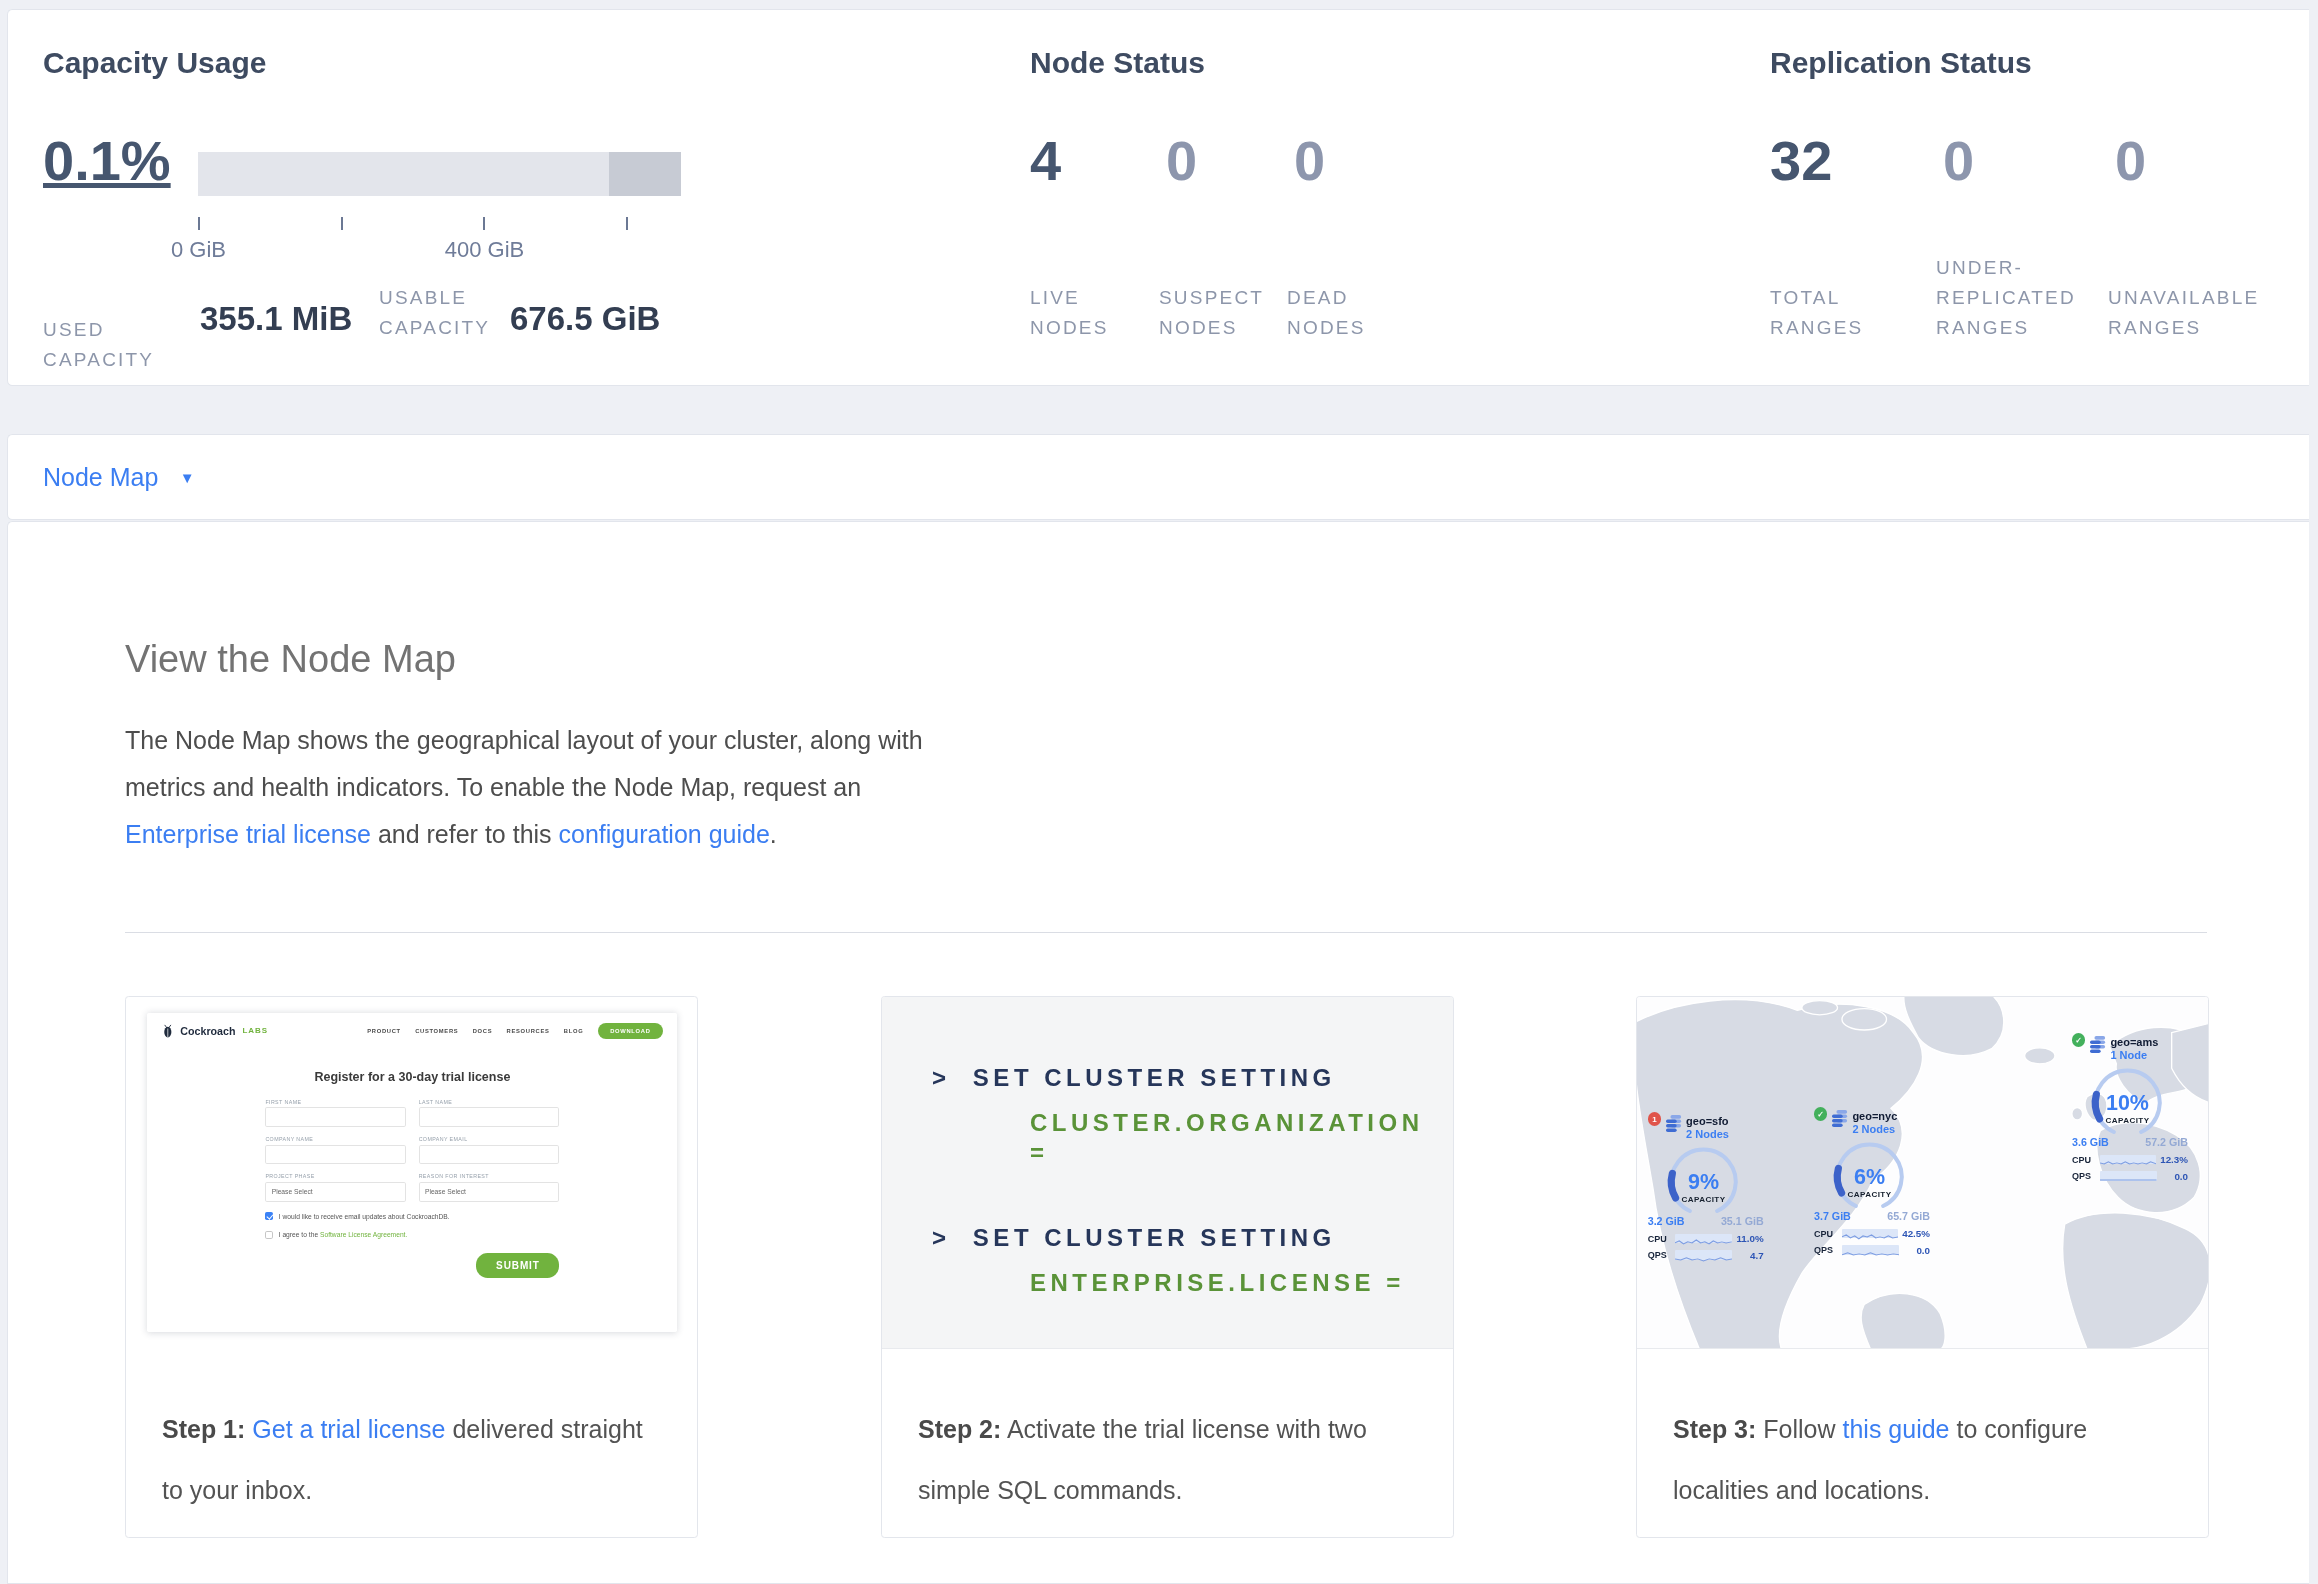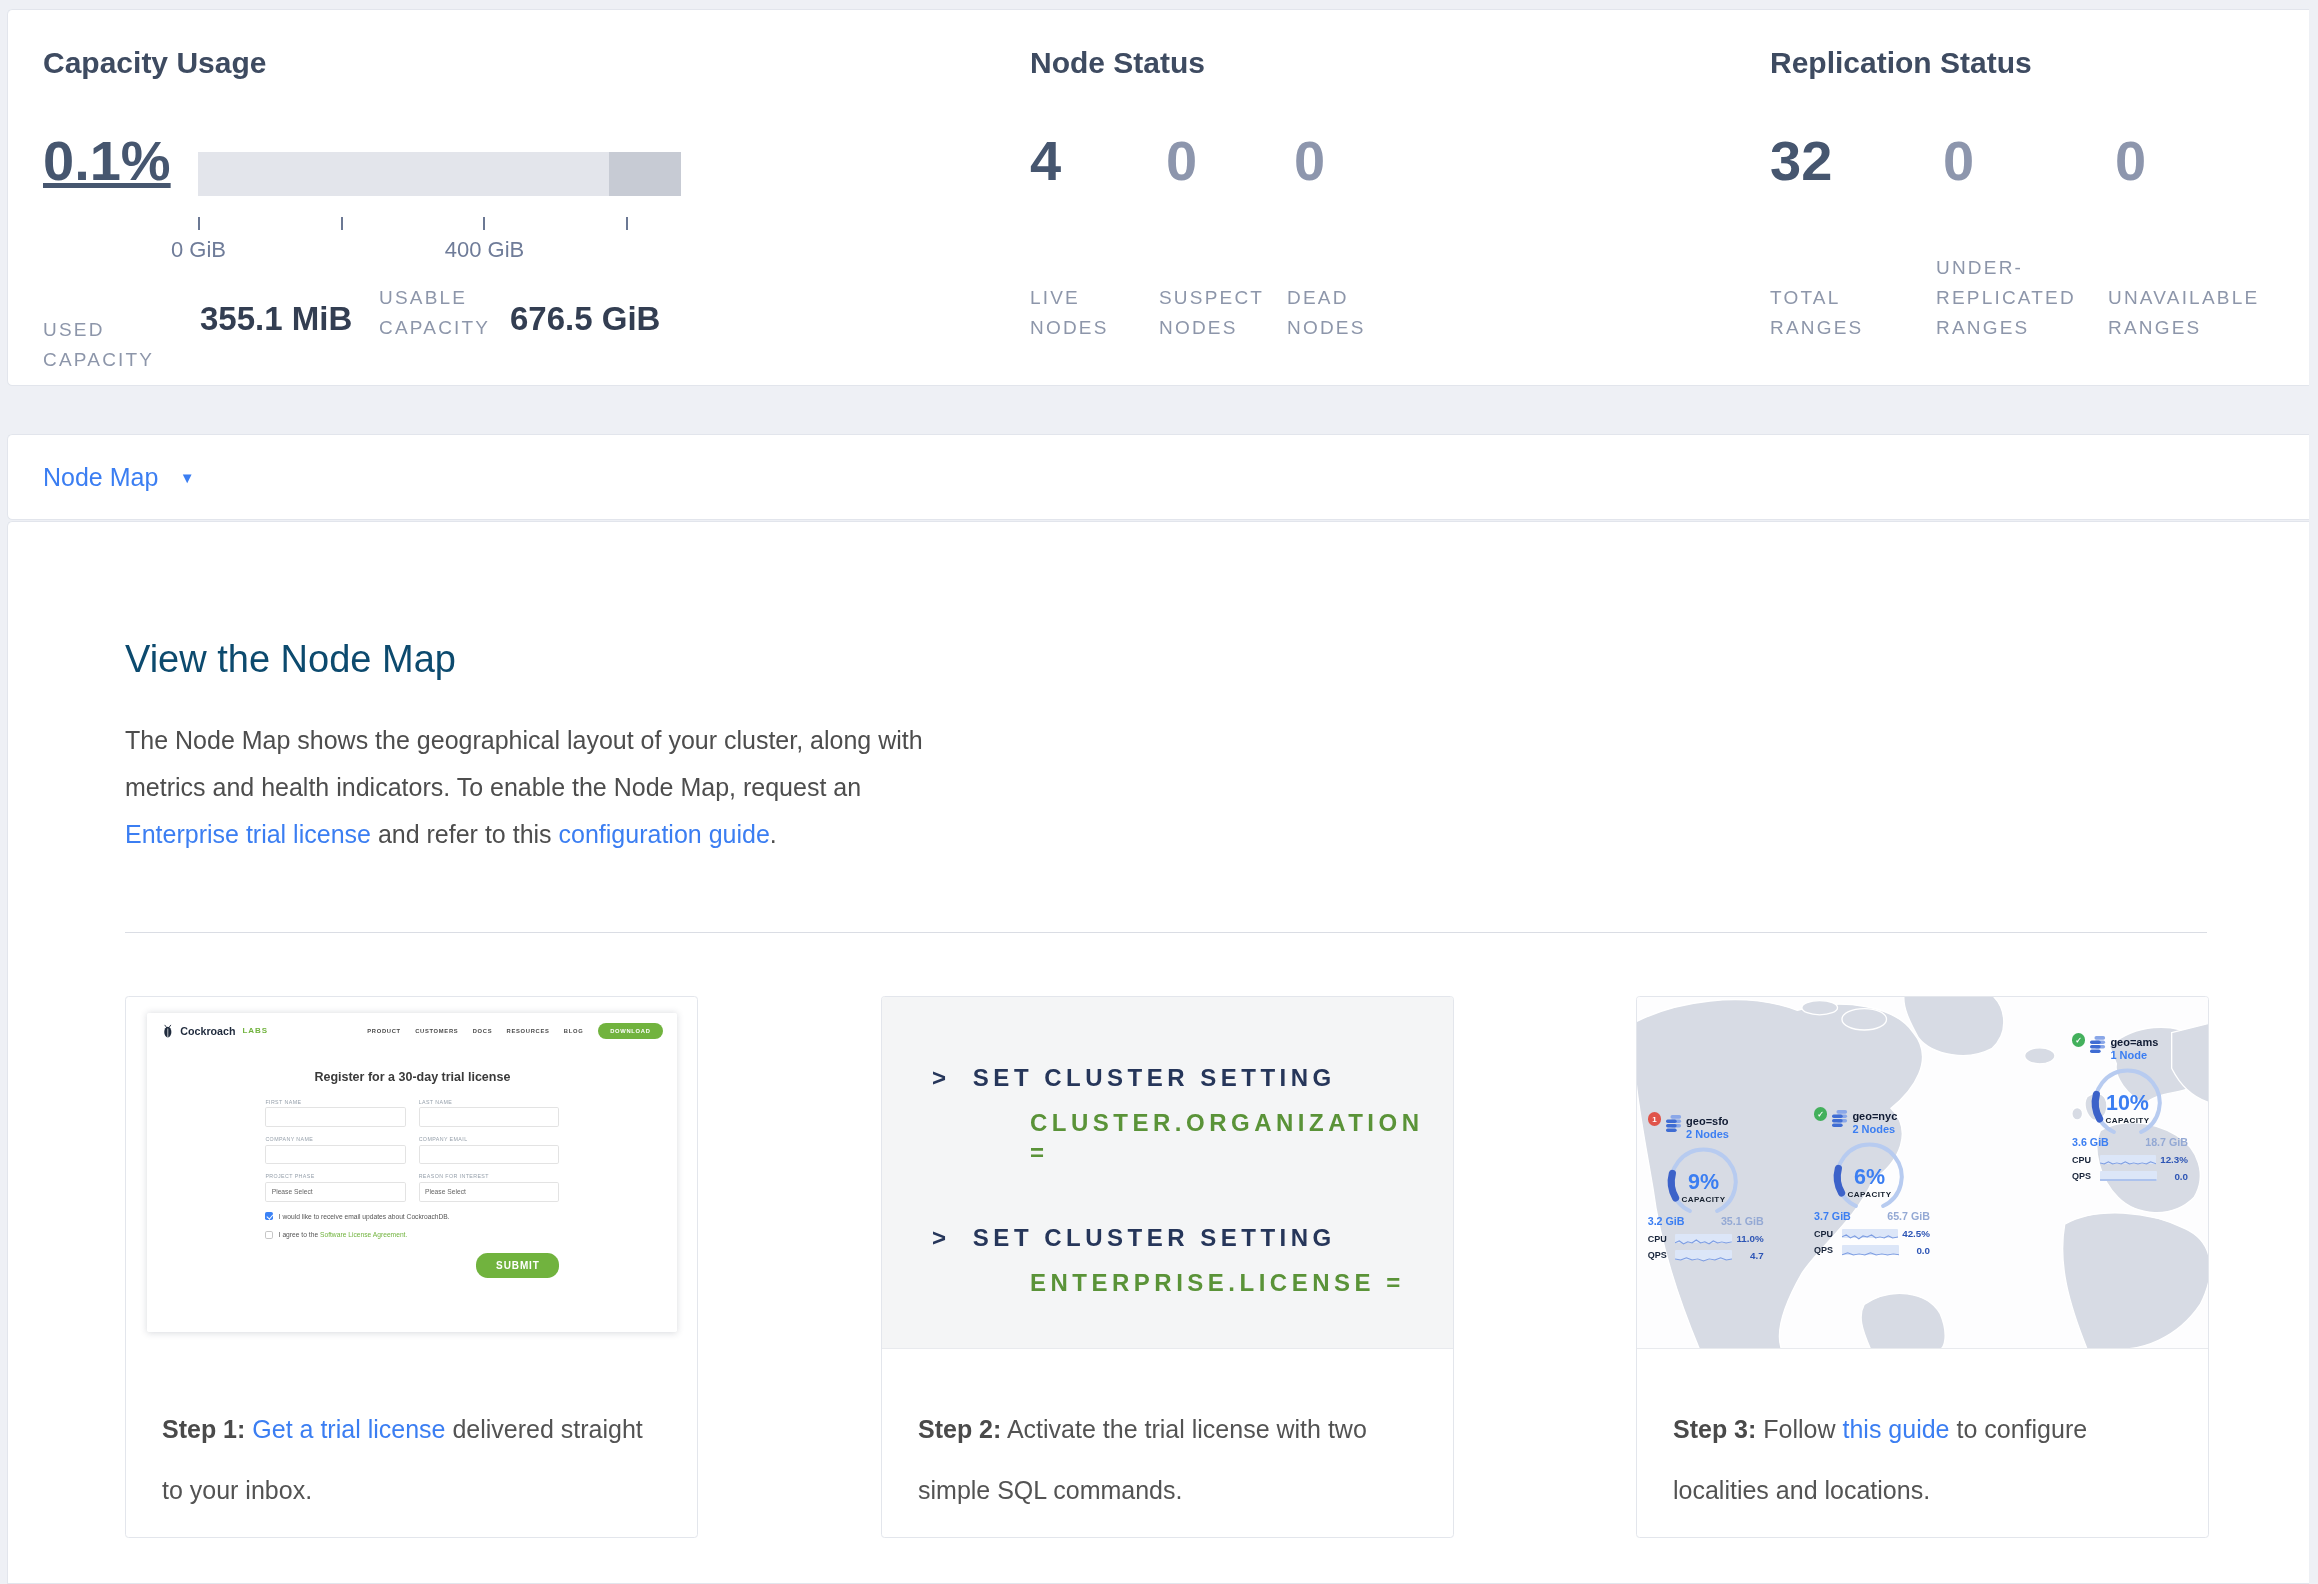--- a/index.html
+++ b/index.html
@@ -23,21 +23,21 @@
   .tick-label { position:absolute; top:237px; width:143px; text-align:center; font-size:22px; color:#6f7c99; }
   .stat-label { position:absolute; font-size:19px; letter-spacing:2.2px; color:#8d96aa; line-height:30px; }
   .stat-value { position:absolute; font-size:33px; font-weight:700; color:#333e52; line-height:1.1; }
 
   
   .nodemap-toggle { position:absolute; left:43px; top:434px; height:86px; display:flex; align-items:center; gap:21.4px; cursor:pointer; }
   .nodemap-label { font-size:25px; color:#3b7ef2; }
   .caret { font-size:15px; color:#3b7ef2; }
 
   
-  .heading { position:absolute; left:125px; top:638px; font-size:38px; font-weight:500; color:#0c4a6e; }
+  .heading { position:absolute; left:125px; top:638px; font-size:38px; font-weight:500; color:#737373; }
   .trial-btn { position:absolute; left:1652px; top:644px; width:553px; height:74px; background:#fff;
     border:0.9px solid #ccd2dc; border-radius:4.5px; display:flex; align-items:center; justify-content:center;
     font-size:24px; color:#3b7ef2; letter-spacing:0.4px; cursor:pointer; }
   .para { position:absolute; left:125px; top:717px; width:838px; font-size:25px; line-height:47px; color:#4d4d4d; }
   a.link { color:#3b7ef2; text-decoration:none; cursor:pointer; }
   .divider { position:absolute; left:125px; top:932px; width:2082px; height:0.9px; background:#dadde4; }
 
   
   .card { position:absolute; top:996px; width:573px; height:542px; background:#fff; border:0.9px solid #e3e6ec; border-radius:3.6px; overflow:hidden; }
   .card1 { left:125px; } .card2 { left:881px; } .card3 { left:1636px; }
@@ -366,21 +366,21 @@
           </span>
         </div>
         <svg class="loc-gauge" width="111" height="68" viewBox="0 0 124 76">
           <path d="M46.8,72.6 A36,36 0 1 1 77.2,72.6" fill="none" stroke="#b7cbf0" stroke-width="4.5" stroke-linecap="round"></path>
           <path d="M30.8,58 A36,36 0 0 1 27.2,30.7" fill="none" stroke="#3c62c9" stroke-width="8" stroke-linecap="round"></path>
           <text x="62" y="48" text-anchor="middle" class="gauge-pct">10%</text>
           <text x="62" y="63" text-anchor="middle" class="gauge-cap">CAPACITY</text>
         </svg>
         <div class="loc-gib">
           <span class="used">3.6 GiB</span>
-          <span class="total">18.7 GiB</span>
+          <span class="total">57.2 GiB</span>
         </div>
         <div class="loc-row">
           <span class="loc-row-label">CPU</span>
           <span class="loc-spark"><svg width="100%" height="9.8" viewBox="0 0 40 10" preserveAspectRatio="none">
                 <polyline points="0,5 3,6 6,4 9,6 12,5 15,6 18,4 21,6 24,5 27,6 30,5 33,6 36,4 40,6" fill="none" stroke="#7d9de2" stroke-width="1"></polyline>
               </svg></span>
           <span class="loc-row-val">12.3%</span>
         </div>
         <div class="loc-row">
           <span class="loc-spark" style="margin-left:28px;"><svg width="100%" height="9.8" viewBox="0 0 40 10" preserveAspectRatio="none">

